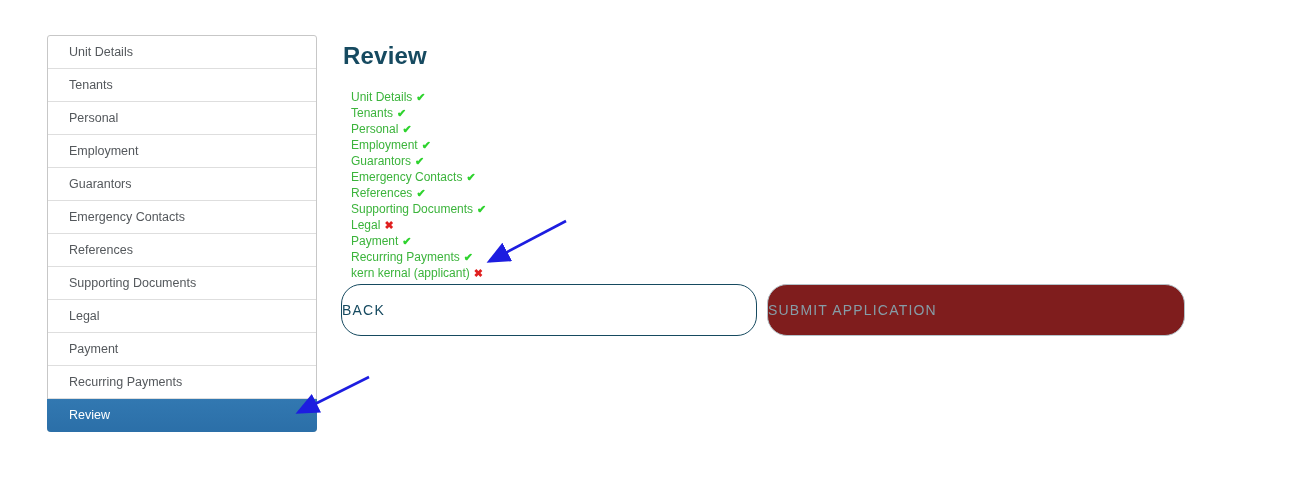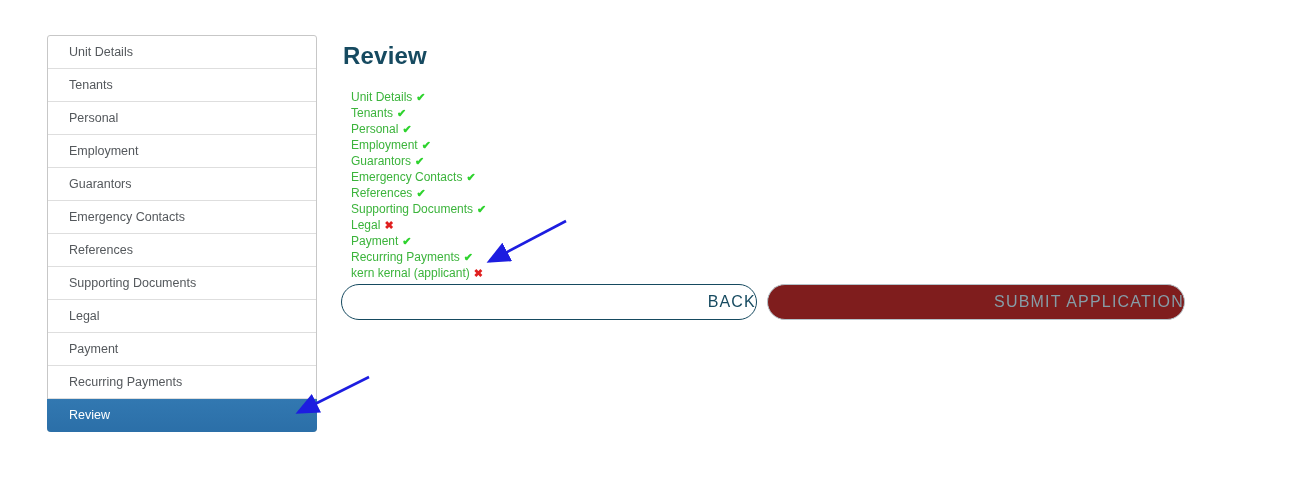--- a/index.html
+++ b/index.html
@@ -62,26 +62,26 @@
   .check-row .status-icon.incomplete { color: #e01f1f; }
 
   
   .actions {
     position: absolute;
     left: 341px; top: 284px;
     display: flex;
     gap: 10px;
   }
   .btn {
-    height: 36px;
+    height: 52px;
     border-radius: 20px;
     font-family: "Liberation Sans", sans-serif;
-    font-size: 16px;
+    font-size: 14px;
     letter-spacing: 1.2px;
-    text-align: right;
+    text-align: left;
     cursor: pointer;
   }
   .btn-back {
     width: 416px;
     background: #ffffff;
     border: 1px solid #164a60;
     color: #164a60;
   }
   .btn-submit {
     width: 418px;

